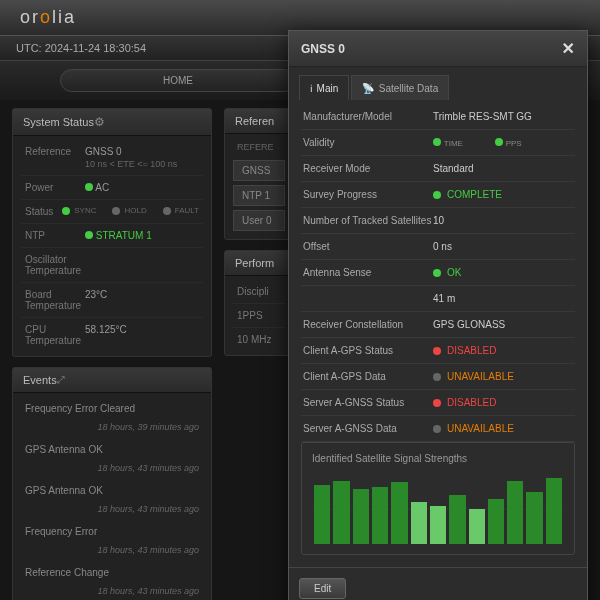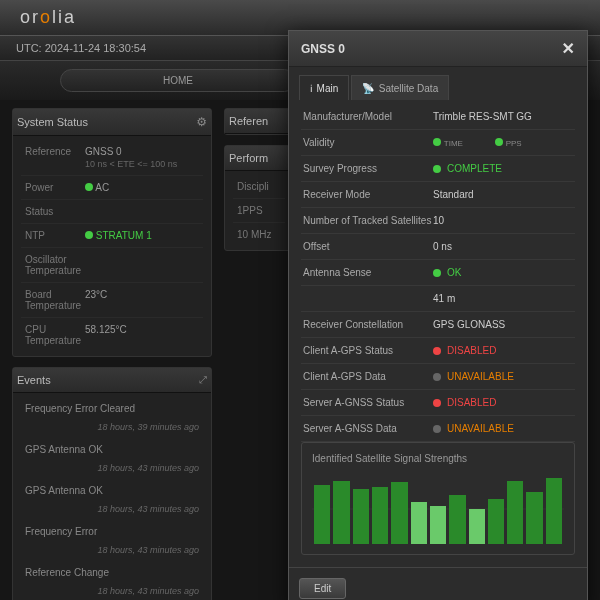--- a/index.html
+++ b/index.html
@@ -6,21 +6,21 @@
 body{background:#161616;color:#999;font-size:11px;width:600px;height:600px;overflow:hidden;position:relative}
 .header{height:36px;background:linear-gradient(#4a4a4a,#2a2a2a);border-bottom:1px solid #555;display:flex;align-items:center;padding:0 20px}
 .logo{font-size:18px;letter-spacing:2px}
 .logo .o1{color:#ccc}.logo .o2{color:#e67e00}
 .utc{padding:6px 16px;color:#aaa;font-size:11px;background:linear-gradient(#333,#222);border-bottom:1px solid #444}
 .nav{display:flex;gap:8px;padding:8px 60px;background:linear-gradient(#2a2a2a,#1a1a1a)}
 .nav-btn{flex:1;padding:5px 20px;background:linear-gradient(#333,#222);border:1px solid #444;border-radius:14px;text-align:center;color:#999;font-size:10px}
 .content{display:flex;gap:12px;padding:8px 12px}
 .col{display:flex;flex-direction:column;gap:10px}
 .panel{background:#222;border:1px solid #333;border-radius:3px}
-.panel-hdr{padding:6px 4px;background:linear-gradient(#383838,#2a2a2a);color:#bbb;font-size:11px;display:flex;justify-content:space-between;align-items:center;border-bottom:1px solid #111}
+.panel-hdr{padding:6px 10px;background:linear-gradient(#383838,#2a2a2a);color:#bbb;font-size:11px;display:flex;align-items:center;border-bottom:1px solid #111}
 .panel-body{padding:4px 8px}
 .row{display:flex;padding:6px 4px;border-bottom:1px solid #2a2a2a;font-size:10px}
 .row:last-child{border:none}
 .lbl{width:60px;color:#777}
 .val{color:#999;flex:1}
 .dots{display:flex;gap:16px;align-items:center}
 .dot{width:8px;height:8px;border-radius:50%;display:inline-block}
 .dot-g{background:#4c4}.dot-gy{background:#666}.dot-r{background:#e44}
 .dot-lbl{font-size:8px;color:#666;margin-left:-12px}
 .green-t{color:#4c4}.orange-t{color:#e67e00}
@@ -71,20 +71,30 @@
           <div class="row">
             <div class="lbl">Reference</div>
             <div class="val"><span class="">GNSS 0</span><div style="font-size:9px;color:#666;margin-top:2px">10 ns &lt; ETE &lt;= 100 ns</div></div>
           </div>
           <div class="row">
             <div class="lbl">Power</div>
             <div class="val"><span class="dot dot-g"></span> <span class="">AC</span></div>
           </div>
           <div class="row">
             <div class="lbl">Status</div>
+            <div class="val">
+              <div class="dots">
+                <span class="dot dot-g"></span>
+                <span class="dot-lbl">SYNC</span>
+                <span class="dot dot-gy"></span>
+                <span class="dot-lbl">HOLD</span>
+                <span class="dot dot-gy"></span>
+                <span class="dot-lbl">FAULT</span>
+              </div>
+            </div>
           </div>
           <div class="row">
             <div class="lbl">NTP</div>
             <div class="val"><span class="dot dot-g"></span> <span class="green-t">STRATUM 1</span></div>
           </div>
           <div class="row">
             <div class="lbl">Oscillator Temperature</div>
           </div>
           <div class="row">
             <div class="lbl">Board Temperature</div>
@@ -112,20 +122,26 @@
           <div class="ev-time">18 hours, 43 minutes ago</div>
           <div class="ev-item">Reference Change</div>
           <div class="ev-time">18 hours, 43 minutes ago</div>
         </div>
   </div>
  </div>
  <div class="col" style="width:70px">
   <div class="panel">
    <div class="panel-hdr">
           <span>Referen</span>
+        </div>
+   <div class="panel-body" id="ref-body">
+          <div style="font-size:9px;color:#666;padding:4px">REFERE</div>
+          <div class="refbtn">GNSS</div>
+          <div class="refbtn">NTP 1</div>
+          <div class="refbtn">User 0</div>
         </div>
   </div>
   <div class="panel">
    <div class="panel-hdr">
           <span>Perform</span>
         </div>
    <div class="panel-body" id="perf-body">
           <div class="row">
             <div class="lbl">Discipli</div>
           </div>
@@ -166,30 +182,30 @@
         <div class="mrow">
           <div class="mlbl">Validity</div>
           <div class="mval">
             <div class="mval2">
               <span><span class="dot dot-g"></span> <span style="font-size:8px;color:#888">TIME</span></span>
               <span><span class="dot dot-g"></span> <span style="font-size:8px;color:#888">PPS</span></span>
             </div>
           </div>
         </div>
         <div class="mrow">
+          <div class="mlbl">Receiver Mode</div>
+          <div class="mval">
+            <span class="">Standard</span>
+          </div>
+        </div>
+        <div class="mrow">
           <div class="mlbl">Survey Progress</div>
           <div class="mval">
             <span class="dot dot-g"></span>
             <span class="green-t">COMPLETE</span>
-          </div>
-        </div>
-        <div class="mrow">
-          <div class="mlbl">Receiver Mode</div>
-          <div class="mval">
-            <span class="">Standard</span>
           </div>
         </div>
         <div class="mrow">
           <div class="mlbl">Number of Tracked Satellites</div>
           <div class="mval">
             <span class="">10</span>
           </div>
         </div>
         <div class="mrow">
           <div class="mlbl">Offset</div>

